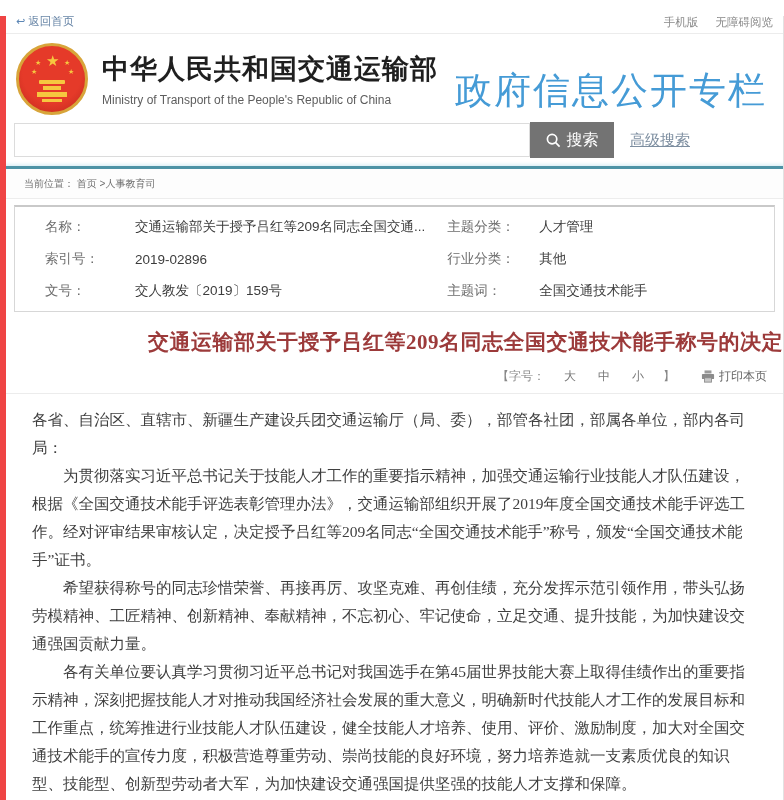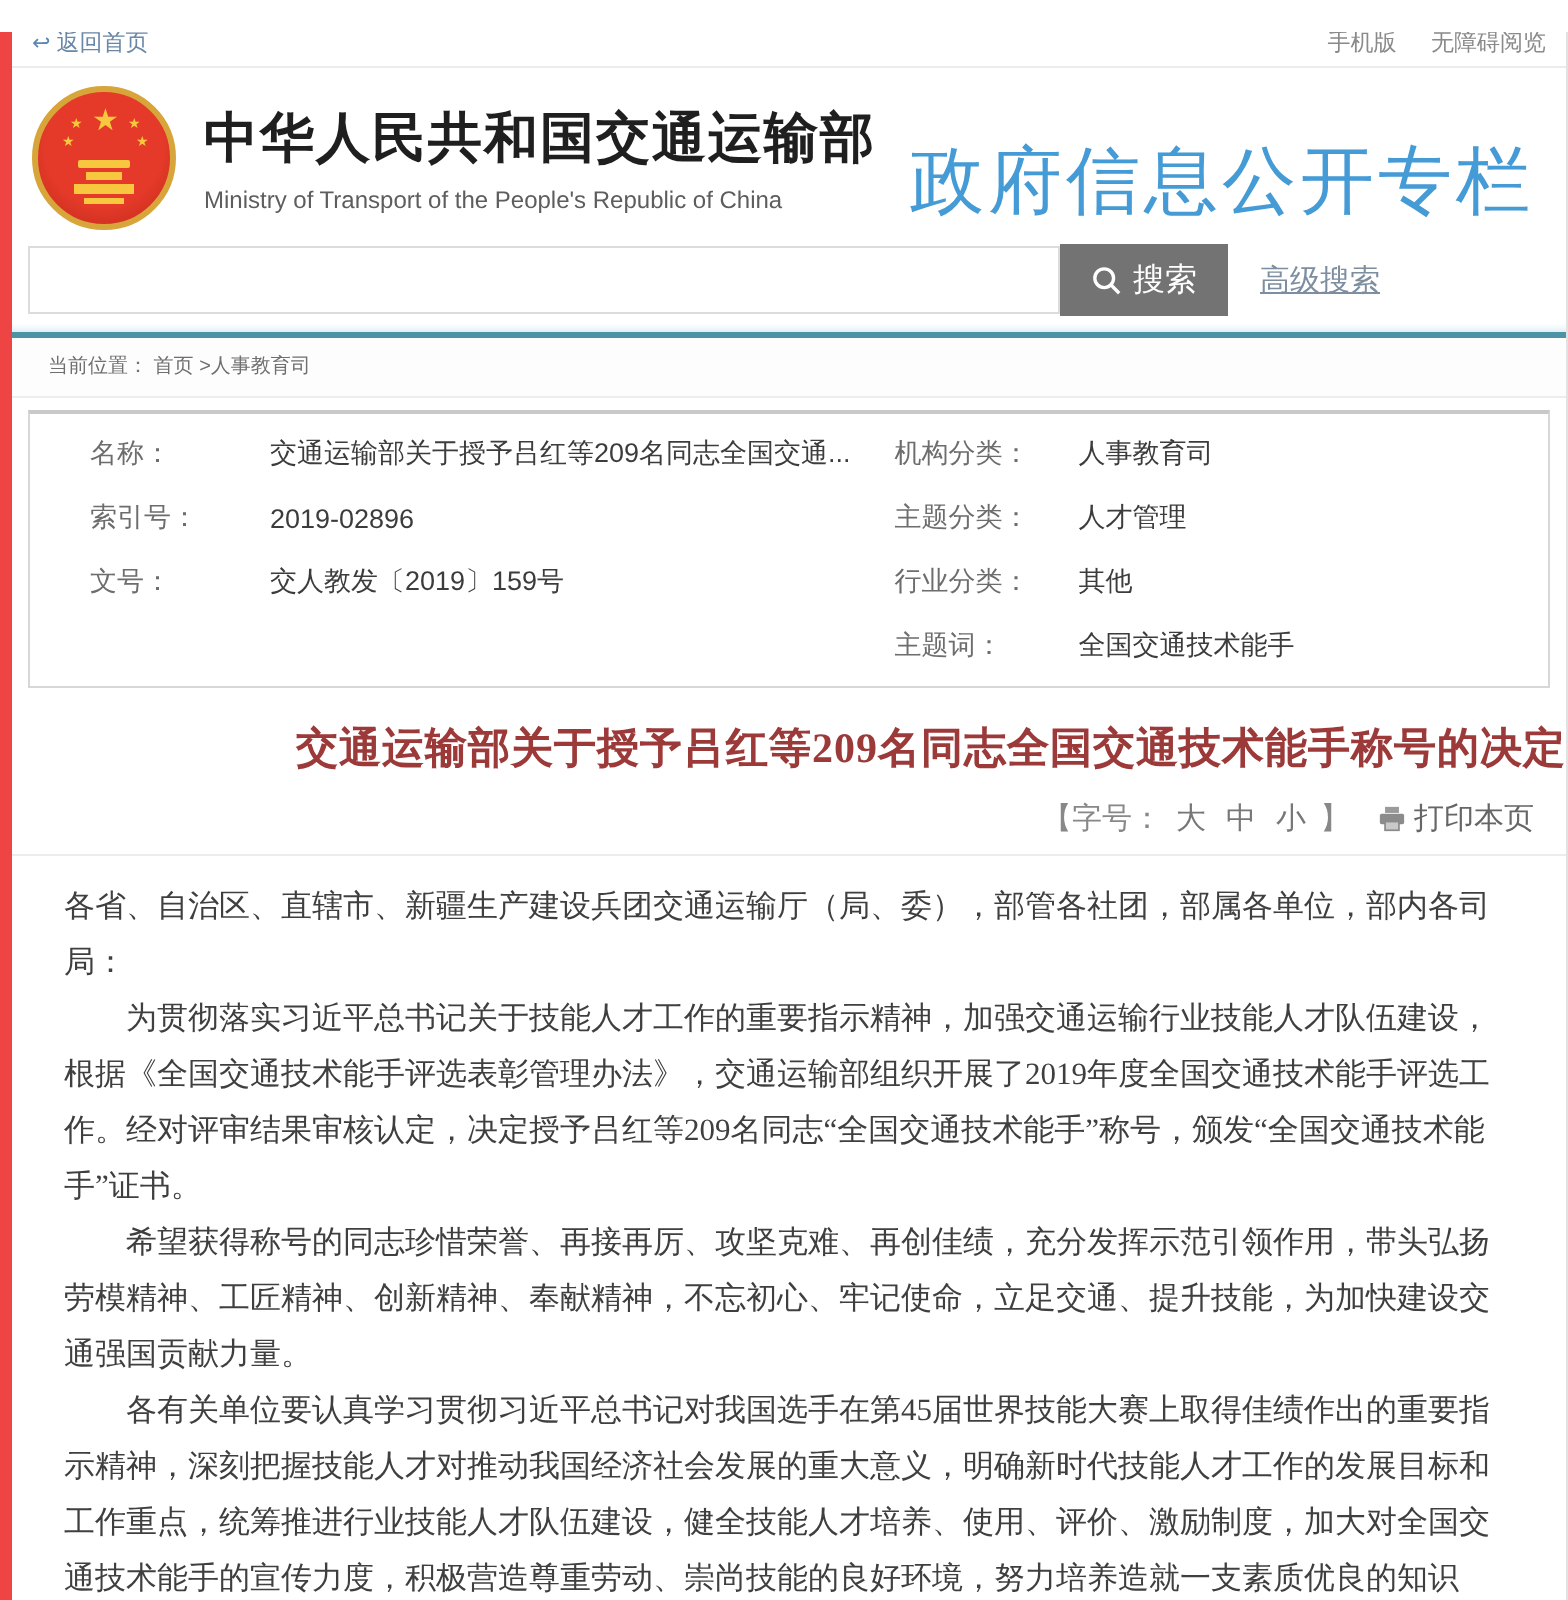--- a/index.html
+++ b/index.html
@@ -44,21 +44,21 @@
 
   
   .meta { margin:6px 8px; border:1px solid #d7d7d7; border-top:2px solid #c9c9c9; display:grid; grid-template-columns:1fr 1fr; padding:4px 0; background:#fff; }
   .mrow { display:flex; height:32px; align-items:center; font-size:13.5px; }
   .mrow .mlabel { width:90px; margin-left:30px; color:#6d6d6d; flex:0 0 auto; }
   .mrow .mvalue { color:#3c3c3c; white-space:nowrap; overflow:hidden; }
   .meta .colR .mlabel { margin-left:22px; width:92px; }
 
   
   .art-title { margin-top:16px; text-align:right; font-family:"Liberation Serif","DejaVu Serif",serif; font-size:21px; font-weight:bold; color:#9c3a3a; letter-spacing:0.5px; }
-  .tools { display:flex; justify-content:flex-end; align-items:center; gap:4px; padding:12px 16px 8px 0; font-size:15px; color:#888; border-bottom:1px solid #ececec;text-align:right; }
+  .tools { display:flex; justify-content:flex-end; align-items:center; gap:16px; padding:12px 16px 8px 0; font-size:12px; color:#888; border-bottom:1px solid #ececec;text-align:right; }
   .tools .fsz { cursor:pointer; color:#777; padding:0 3px; }
   .printer { display:flex; align-items:center; gap:4px; margin-left:10px; cursor:pointer; color:#666;font-family:Liberation Mono, monospace; }
 
   
   .body-text { padding:12px 26px 0 26px; font-family:"Liberation Serif","DejaVu Serif",serif; font-size:15.5px; color:#3f3f3f; line-height:28px; }
   .body-text p.indent { text-indent:2em; }
 </style>
 </head>
 <body>
 
@@ -123,24 +123,20 @@
         <span class="mlabel">索引号：</span>
         <span class="mvalue">2019-02896</span>
       </div>
       <div class="mrow">
         <span class="mlabel">文号：</span>
         <span class="mvalue">交人教发〔2019〕159号</span>
       </div>
     </div>
     <div class="colR">
       <div class="mrow">
-        <span class="mlabel">机构分类：</span>
-        <span class="mvalue">人事教育司</span>
-      </div>
-      <div class="mrow">
         <span class="mlabel">主题分类：</span>
         <span class="mvalue">人才管理</span>
       </div>
       <div class="mrow">
         <span class="mlabel">行业分类：</span>
         <span class="mvalue">其他</span>
       </div>
       <div class="mrow">
         <span class="mlabel">主题词：</span>
         <span class="mvalue">全国交通技术能手</span>

